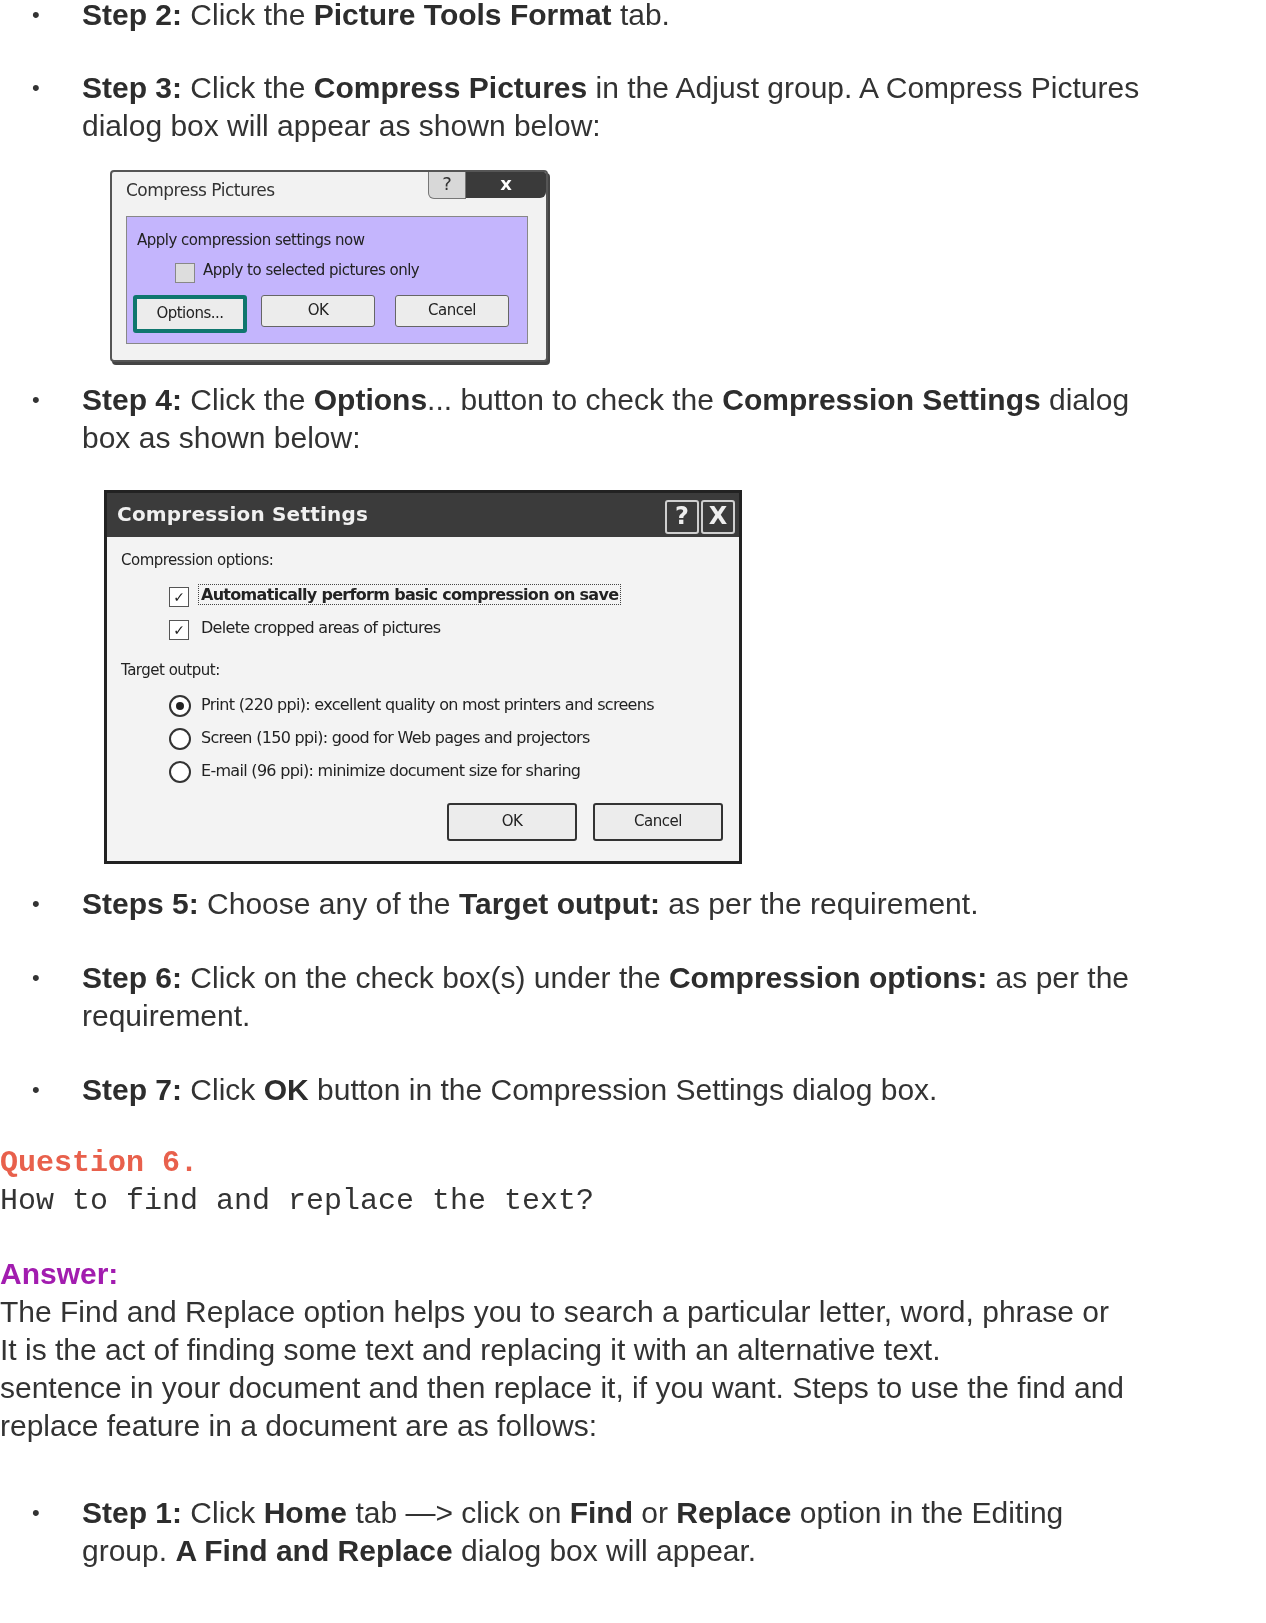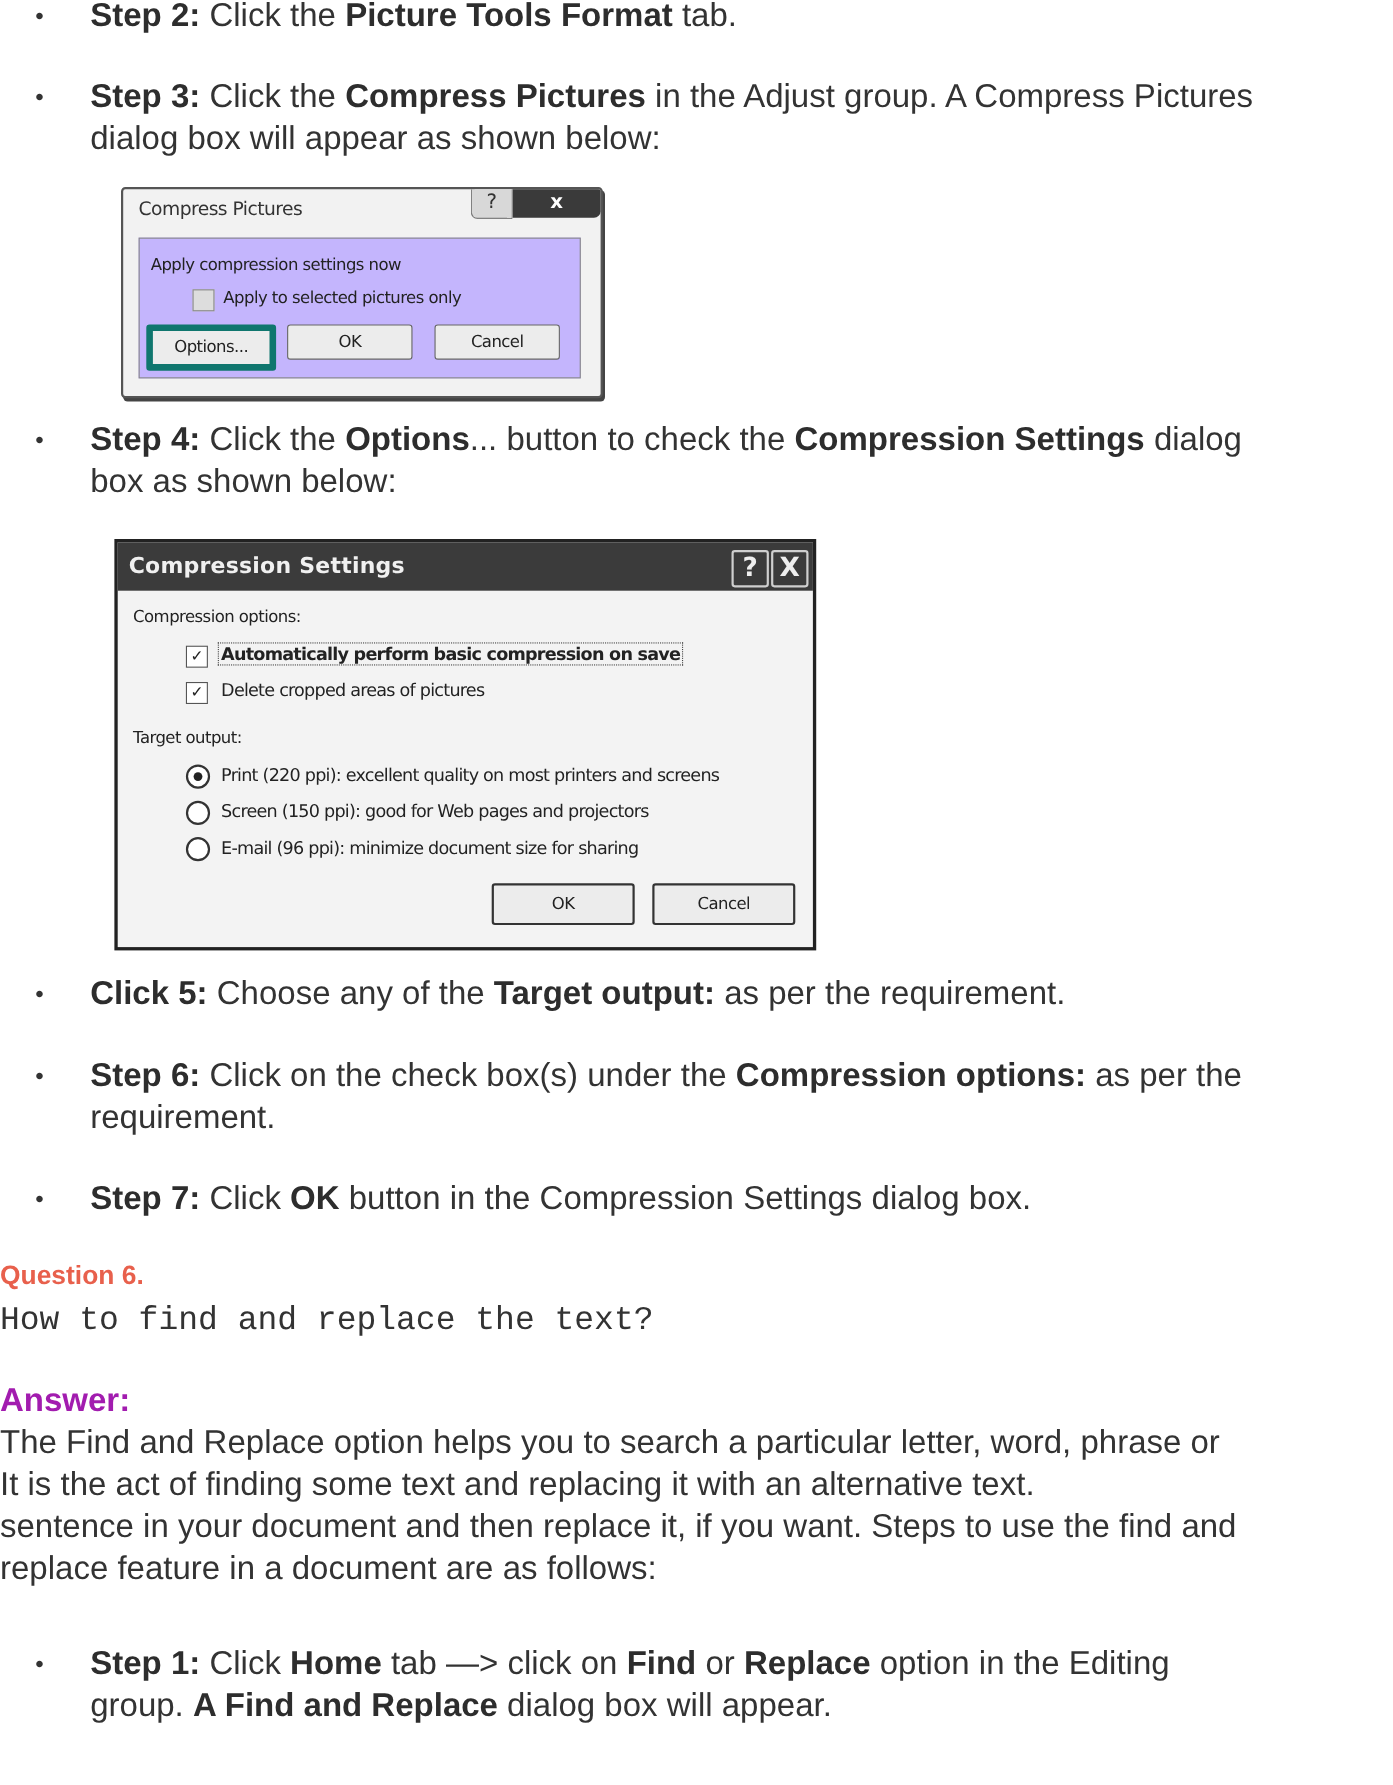--- a/index.html
+++ b/index.html
@@ -6,21 +6,21 @@
   body {
     width: 1266px; height: 1623px; overflow: hidden; position: relative;
     font-family: "Liberation Sans", sans-serif; color: #333333;
   }
   .abs { position: absolute; }
   .para { font-size: 30px; line-height: 38px; color: #333; }
   .step { position: absolute; left: 0; font-size: 30px; line-height: 38px; color: #333; }
   .step .bullet { position: absolute; left: 32px; top: 0; font-size: 22px; }
   .step .body { position: absolute; left: 82px; width: 1180px; }
   b { font-weight: bold; color: #2d2d2d; }
-  .q-title { color: #e8604c; font-weight: bold; font-size: 24px; }
+  .q-title { color: #e8604c; font-weight: bold; font-size: 30px; font-family: Liberation Mono, monospace; }
   .ans-title { color: #a21caf; font-weight: bold; font-size: 30px; }
 
   
   .cp-dialog {
     position: absolute; left: 110px; top: 170px; width: 434px; height: 188px;
     border: 2px solid #555; border-radius: 4px; background: #f2f2f2;
     box-shadow: 2px 3px 0 #444; font-family: "DejaVu Sans", sans-serif;
   }
   .cp-title { position: absolute; left: 14px; top: 8px; font-size: 17px; color: #333; letter-spacing: -0.5px; }
   .cp-help { position: absolute; right: 80px; top: 0; width: 36px; height: 26px; background: #d8d8d8;
@@ -28,21 +28,21 @@
   .cp-close { position: absolute; right: 0; top: 0; width: 80px; height: 26px; background: #3a3a3a;
     border-radius: 0 2px 6px 0; color: #fff; font-size: 18px; font-weight: bold; text-align: center; line-height: 24px; }
   .cp-inner { position: absolute; left: 14px; top: 44px; width: 400px; height: 126px; border: 1px solid #888; background: #c4b5fd; }
   .cp-label { position: absolute; left: 10px; top: 14px; font-size: 15px; letter-spacing: -0.5px; color: #222; }
   .cp-check { position: absolute; left: 48px; top: 46px; width: 18px; height: 18px; border: 1px solid #888; background: #ddd; }
   .cp-check-label { position: absolute; left: 76px; top: 44px; font-size: 15px; letter-spacing: -0.5px; color: #222; }
   .btn {
     position: absolute; height: 30px; border: 1px solid #666; border-radius: 3px; background: #ececec;
     font-size: 15px; text-align: center; line-height: 28px; color: #222; letter-spacing: -0.5px;
   }
-  .btn.default { border: 6px solid #0f766e; }
+  .btn.default { border: 4px solid #0f766e; }
 
   
   .cs-dialog {
     position: absolute; left: 104px; top: 490px; width: 632px; height: 368px;
     border: 3px solid #222; background: #f3f3f3; font-family: "DejaVu Sans", sans-serif;
   }
   .cs-titlebar { position: absolute; left: 0; top: 0; right: 0; height: 44px; background: #3b3b3b; }
   .cs-title { position: absolute; left: 10px; top: 9px; color: #f0f0f0; font-size: 20px; font-weight: bold; letter-spacing: 0.2px; }
   .cs-tb-btn { position: absolute; top: 7px; width: 30px; height: 30px; border: 2px solid #cfcfcf; border-radius: 3px;
     color: #eee; font-size: 24px; text-align: center; line-height: 28px; font-weight: bold; }
@@ -118,21 +118,21 @@
   <div class="cs-radio" style="top:268px;"></div>
   <div class="cs-opt" style="top:268px;">E-mail (96 ppi): minimize document size for sharing</div>
 
   <div class="btn" style="left:340px; top:310px; width:126px; height:34px; line-height:32px; border:2px solid #333;">OK</div>
   <div class="btn" style="left:486px; top:310px; width:126px; height:34px; line-height:32px; border:2px solid #333;">Cancel</div>
 </div>
 
 <div class="step" style="top:885px;">
   <span class="bullet">•</span>
   <div class="body">
-    <b>Click 5:</b><span> Choose any of the </span><b>Target output:</b><span> as per the requirement.</span>
+    <b>Steps 5:</b><span> Choose any of the </span><b>Target output:</b><span> as per the requirement.</span>
   </div>
 </div>
 
 <div class="step" style="top:959px;">
   <span class="bullet">•</span>
   <div class="body">
     <b>Step 6:</b><span> Click on the check box(s) under the </span><b>Compression options:</b><span> as per the</span><br>
     <span>requirement.</span>
   </div>
 </div>

